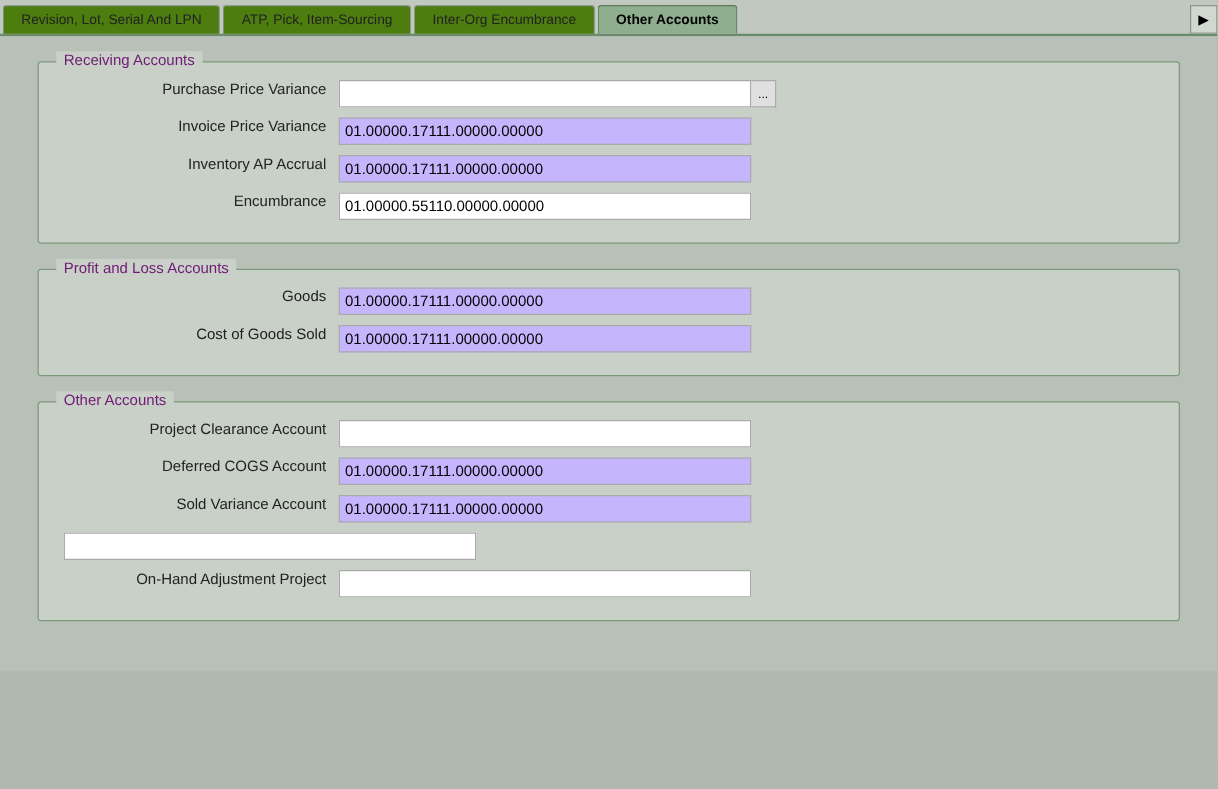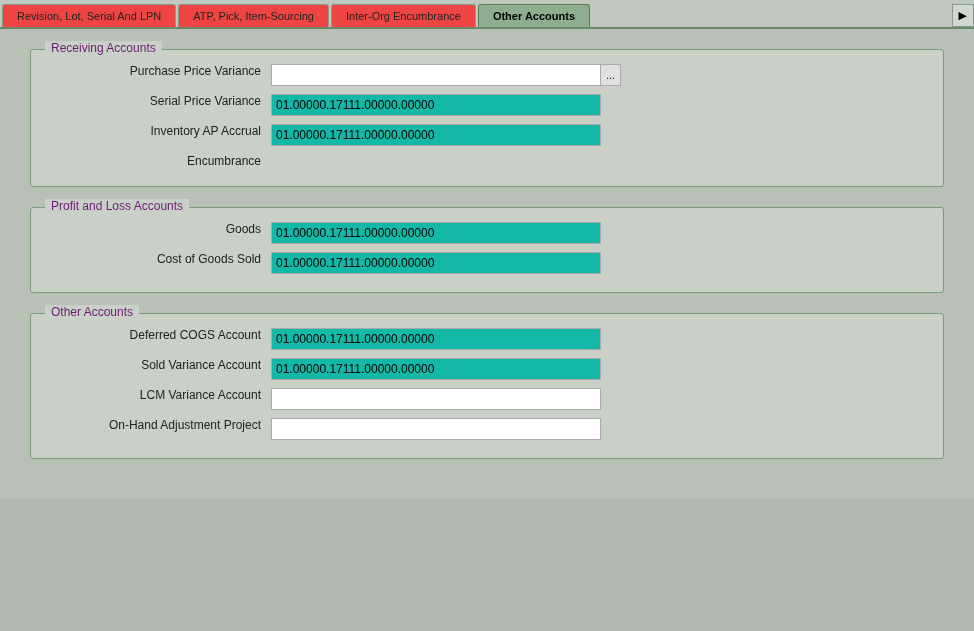--- a/index.html
+++ b/index.html
@@ -15,21 +15,21 @@
     .tab-bar {
       display: flex;
       align-items: stretch;
       background: #c0c8c0;
       border-bottom: 2px solid #6a8a6a;
       padding-top: 4px;
       padding-left: 2px;
     }
     .tab {
       padding: 5px 14px;
-      background: #ef4444;
+      background: #4d7c0f;
       border: 1px solid #8a9a8a;
       border-bottom: none;
       cursor: pointer;
       font-size: 11px;
       color: #222;
       margin-right: 2px;
       border-radius: 3px 3px 0 0;
     }
     .tab.active {
       background: #8fae8f;
@@ -95,21 +95,21 @@
     }
     .form-input {
       width: 330px;
       height: 22px;
       border: 1px solid #aaa;
       font-size: 12px;
       padding: 2px 4px;
       background: #fff;
     }
     .form-input.yellow {
-      background: #14b8a6;
+      background: #c4b5fd;
     }
     .browse-btn {
       width: 20px;
       height: 22px;
       border: 1px solid #aaa;
       background: #e0e0e0;
       cursor: pointer;
       font-size: 10px;
       display: flex;
       align-items: center;
@@ -143,66 +143,74 @@
 <div class="section">
       <div class="section-title">Receiving Accounts</div>
       <div class="form-row">
         <div class="form-label">Purchase Price Variance</div>
         <div class="form-field-wrap">
           <input type="text" class="form-input" style="">
           <button class="browse-btn">...</button>
         </div>
       </div>
       <div class="form-row">
-        <div class="form-label">Serial Price Variance</div>
+        <div class="form-label">Invoice Price Variance</div>
         <div class="form-field-wrap">
           <input type="text" class="form-input yellow" value="01.00000.17111.00000.00000" style="">
         </div>
       </div>
       <div class="form-row">
         <div class="form-label">Inventory AP Accrual</div>
         <div class="form-field-wrap">
           <input type="text" class="form-input yellow" value="01.00000.17111.00000.00000" style="">
         </div>
       </div>
       <div class="form-row">
         <div class="form-label">Encumbrance</div>
+        <div class="form-field-wrap">
+          <input type="text" class="form-input" value="01.00000.55110.00000.00000" style="">
+        </div>
       </div>
     </div>
     <div class="section">
       <div class="section-title">Profit and Loss Accounts</div>
       <div class="form-row">
         <div class="form-label">Goods</div>
         <div class="form-field-wrap">
           <input type="text" class="form-input yellow" value="01.00000.17111.00000.00000" style="">
         </div>
       </div>
       <div class="form-row">
         <div class="form-label">Cost of Goods Sold</div>
         <div class="form-field-wrap">
           <input type="text" class="form-input yellow" value="01.00000.17111.00000.00000" style="">
         </div>
       </div>
     </div>
     <div class="section">
       <div class="section-title">Other Accounts</div>
       <div class="form-row">
+        <div class="form-label">Project Clearance Account</div>
+        <div class="form-field-wrap">
+          <input type="text" class="form-input" style="">
+        </div>
+      </div>
+      <div class="form-row">
         <div class="form-label">Deferred COGS Account</div>
         <div class="form-field-wrap">
           <input type="text" class="form-input yellow" value="01.00000.17111.00000.00000" style="">
         </div>
       </div>
       <div class="form-row">
         <div class="form-label">Sold Variance Account</div>
         <div class="form-field-wrap">
           <input type="text" class="form-input yellow" value="01.00000.17111.00000.00000" style="">
         </div>
       </div>
       <div class="form-row">
-        <div class="form-label">LCM Variance Account</div>
         <div class="form-field-wrap">
           <input type="text" class="form-input" style="">
         </div>
       </div>
       <div class="form-row">
         <div class="form-label">On-Hand Adjustment Project</div>
         <div class="form-field-wrap">
           <input type="text" class="form-input" style="">
         </div>
       </div>

